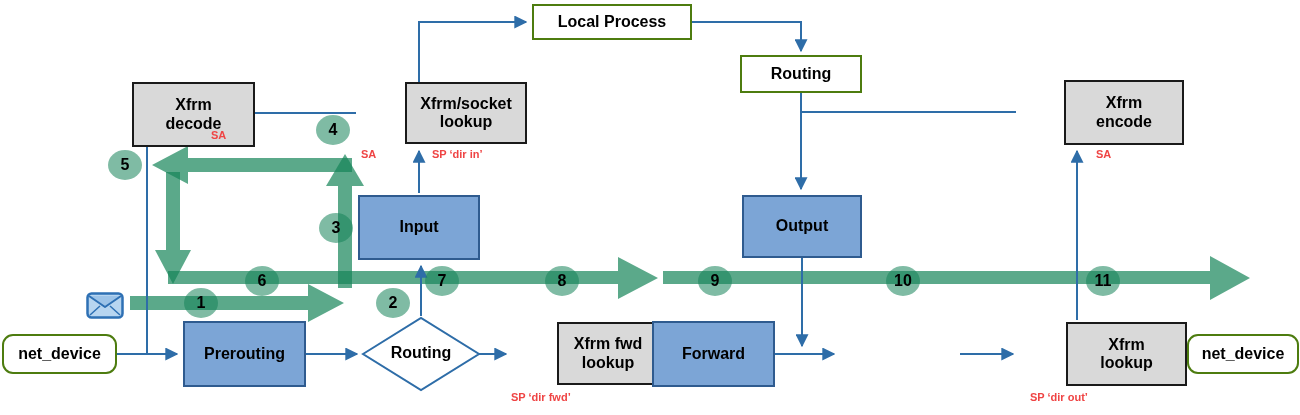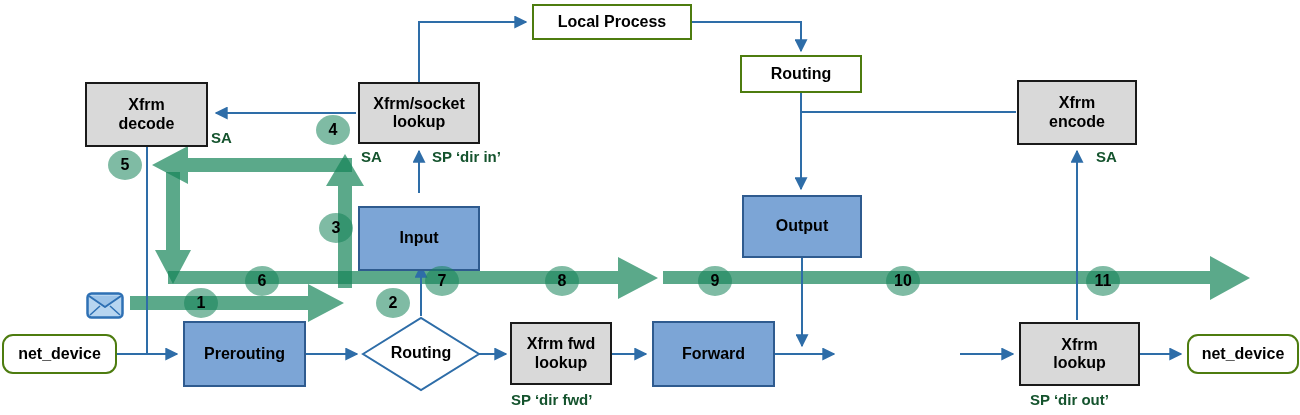--- a/index.html
+++ b/index.html
@@ -10,36 +10,36 @@
     font-family:"Liberation Sans", sans-serif;
     overflow:hidden;
   }
   .layer{position:absolute;left:0;top:0;width:1300px;height:415px;}
   .box{
     position:absolute;box-sizing:border-box;
     display:flex;flex-direction:column;align-items:center;justify-content:center;
     font-weight:bold;font-size:16px;line-height:1.15;text-align:center;color:#000;
   }
   .box span{display:block;}
-  .gray{background:#d9d9d9;border:2px solid #1a1a1a;}
+  .gray{background:#d9d9d9;border:2px solid #1a1a1a;margin-left:47px;}
   .blue{background:#7ca5d6;border:2px solid #2f5b8f;}
   .white{background:#ffffff;border:2px solid #4d7c0f;}
   .rounded{border-radius:11px;border-width:2.5px;}
   .diamond-label{
     position:absolute;width:100px;text-align:center;
     font-weight:bold;font-size:16px;color:#000;
   }
   .step{
     position:absolute;width:34px;height:30px;border-radius:50%;
     background:rgba(22,132,89,0.55);
     display:flex;align-items:center;justify-content:center;
     font-weight:bold;font-size:16px;color:#000;
   }
   .ann{
-    position:absolute;font-weight:bold;font-size:15px;color:#14532d;white-space:nowrap;
+    position:absolute;font-weight:bold;font-size:11px;color:#ef4444;white-space:nowrap;
   }
 </style>
 </head>
 <body>
 
 <div class="canvas">
 
   <svg class="layer" viewBox="0 0 1300 415">
     <defs>
       <marker id="ah" viewBox="0 0 10 10" refX="9" refY="5" markerWidth="6.5" markerHeight="6.5" orient="auto-start-reverse">
@@ -89,21 +89,21 @@
   <div class="box white" style="left:532px;top:4px;width:160px;height:36px;">
     <span>Local Process</span>
   </div>
   <div class="box white" style="left:740px;top:55px;width:122px;height:38px;">
     <span>Routing</span>
   </div>
   <div class="box gray" style="left:1017px;top:80px;width:120px;height:65px;">
     <span>Xfrm</span>
     <span>encode</span>
   </div>
-  <div class="box blue" style="left:358px;top:195px;width:122px;height:65px;margin-top:11px;">
+  <div class="box blue" style="left:358px;top:195px;width:122px;height:65px;">
     <span>Input</span>
   </div>
   <div class="box blue" style="left:742px;top:195px;width:120px;height:63px;">
     <span>Output</span>
   </div>
   <div class="box white rounded" style="left:2px;top:334px;width:115px;height:40px;">
     <span>net_device</span>
   </div>
   <div class="box blue" style="left:183px;top:321px;width:123px;height:66px;">
     <span>Prerouting</span>

